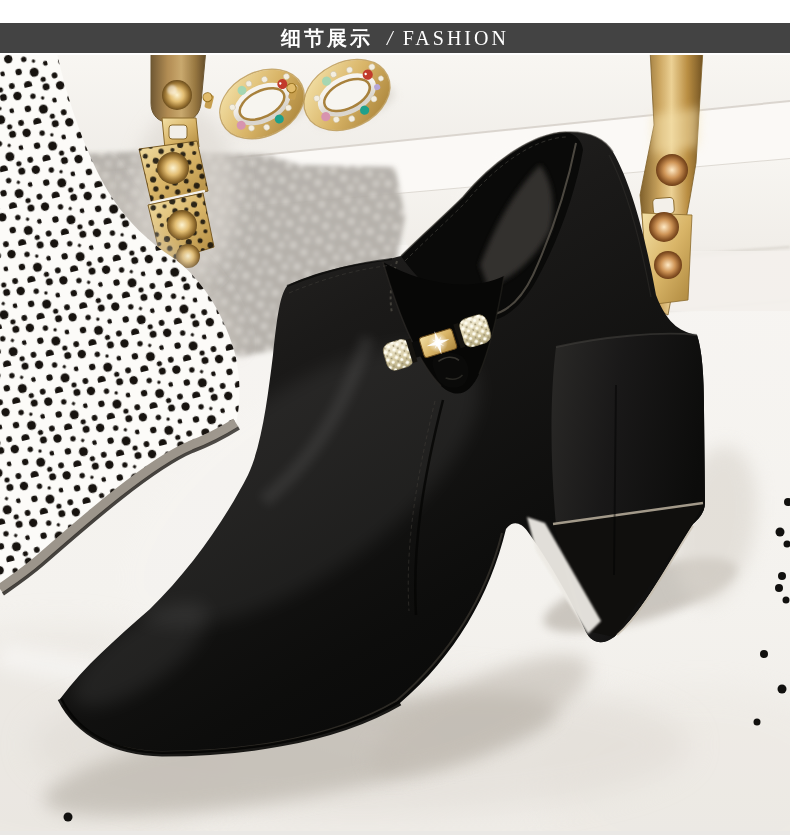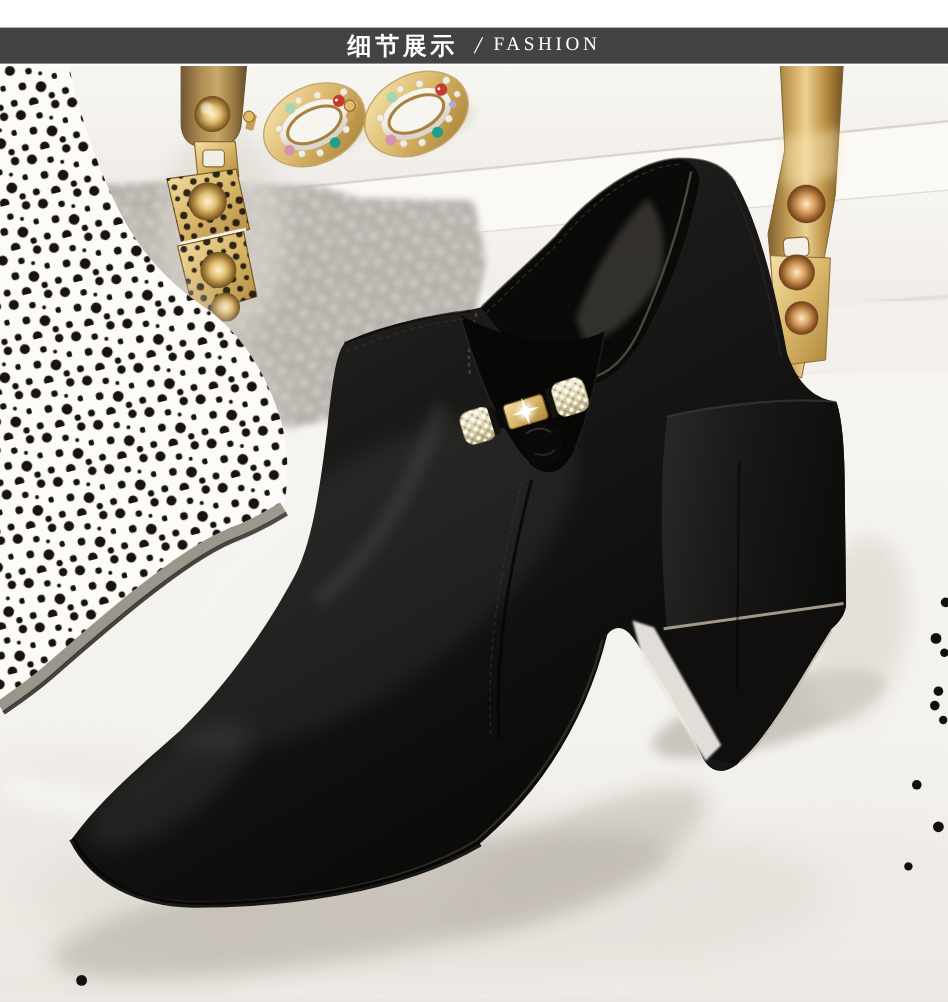--- a/index.html
+++ b/index.html
@@ -2,21 +2,21 @@
 <html><head>
 <meta charset="utf-8">
 <style>
   html,body{margin:0;padding:0;background:#ffffff;}
   .page{position:relative;width:790px;height:835px;background:#ffffff;overflow:hidden;
         font-family:"Liberation Sans",sans-serif;}
   .banner{position:absolute;top:23px;left:0;width:790px;height:30px;background:#434343;
           display:flex;align-items:center;justify-content:center;color:#ffffff;}
   .banner .zh{font-size:20px;font-weight:700;letter-spacing:3px;font-family:"Liberation Sans",sans-serif;}
   .banner .sep{font-size:20px;font-style:italic;margin:0 10px 0 14px;font-family:"Liberation Serif",serif;}
-  .banner .en{font-size:16px;letter-spacing:3px;font-family:"Liberation Serif",serif;}
+  .banner .en{font-size:20px;letter-spacing:3px;font-family:"Liberation Serif",serif;}
   .photo{position:absolute;top:55px;left:0;width:790px;height:776px;}
   .bottom-strip{position:absolute;bottom:0;left:0;width:790px;height:4px;background:#eae8e5;}
 </style>
 </head>
 <body>
 
 <div class="page">
 
   <div class="banner">
     <span class="zh">细节展示</span>

